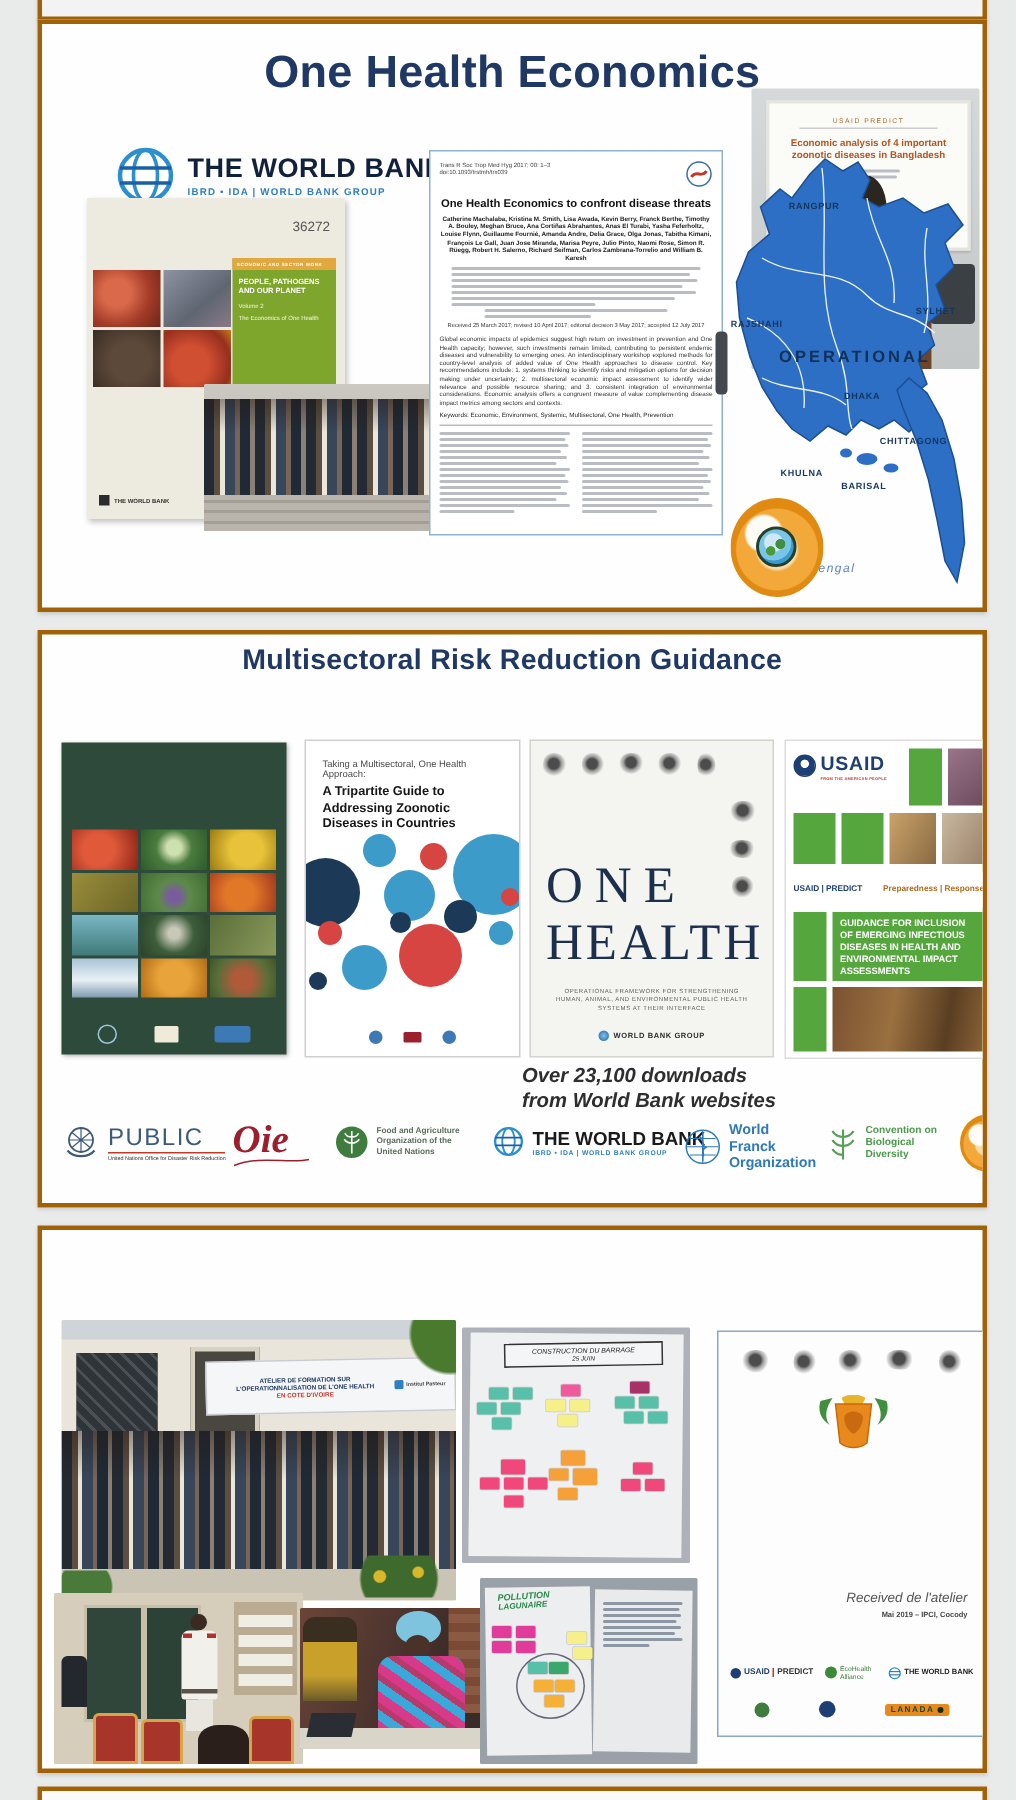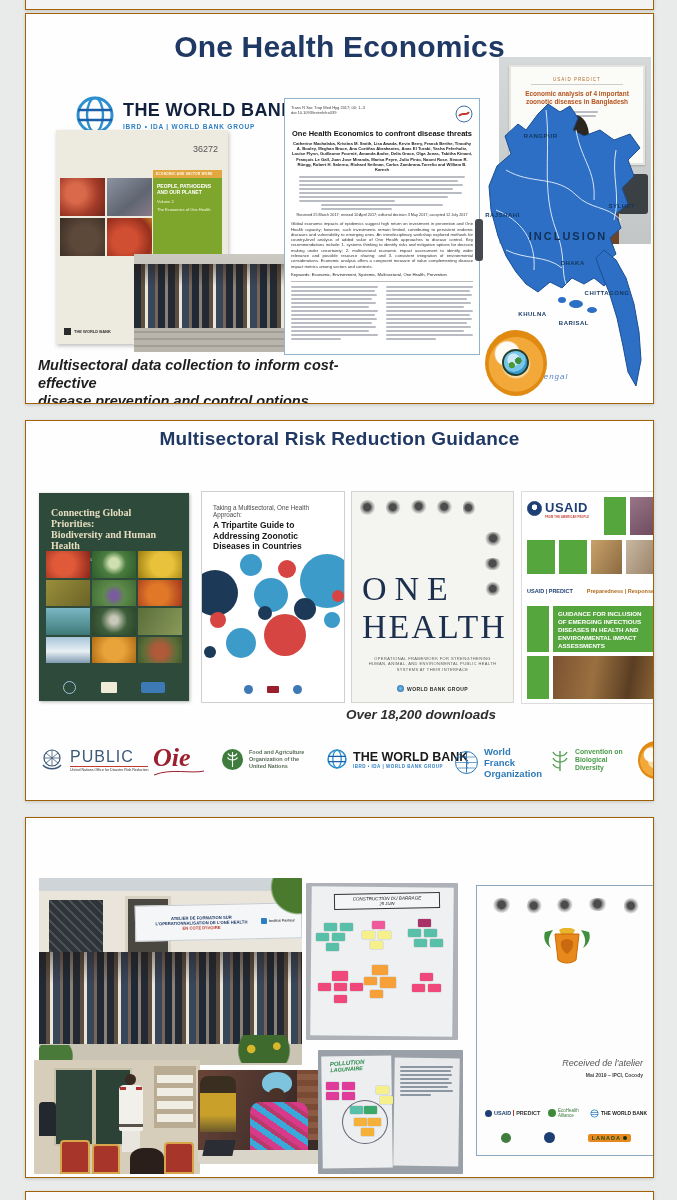--- a/index.html
+++ b/index.html
@@ -1,17 +1,17 @@
 <!DOCTYPE html>
 <html><head>
 <meta charset="utf-8">
 <style>
   html,body{margin:0;padding:0;background:#e9eaea;font-family:"Liberation Sans",sans-serif;}
   #canvas{position:relative;width:677px;height:1200px;overflow:hidden;background:#e9eaea;}
-  .slide{position:absolute;left:25px;width:627px;background:#fefefe;border:1px solid #a16207;
+  .slide{position:absolute;left:25px;width:627px;background:#fefefe;border:3px solid #a16207;
          box-shadow:0 1px 3px rgba(0,0,0,.16);overflow:hidden;}
   .abs{position:absolute;}
   .slide-title{position:absolute;left:0;right:0;text-align:center;color:#1f3864;font-weight:bold;letter-spacing:.2px;}
   .photo{position:absolute;overflow:hidden;border-radius:1px;}
   .crowd{background:repeating-linear-gradient(90deg,#232a33 0 7px,#5c4f42 7px 11px,#ece6da 11px 14px,
           #38465a 14px 21px,#77655a 21px 24px,#1f2a36 24px 31px,#8a8076 31px 34px);}
   .crowd::before{content:"";position:absolute;inset:0;background:linear-gradient(rgba(35,25,20,.45),rgba(0,0,0,0) 35%);}
   .fl{height:2px;background:#b9bdc3;margin-bottom:2px;border-radius:1px;}
   .fl.hand{background:#8d97a4;}
   .sn{position:absolute;width:13px;height:8px;border-radius:1px;box-shadow:0 0 0 .5px rgba(0,0,0,.15);}
@@ -67,24 +67,20 @@
         <i style="width:7px;height:7px;background:#2b2b2b;display:inline-block;"></i>
         <span style="font-size:4px;color:#333;font-weight:bold;">THE WORLD BANK</span>
       </div>
     </div>
 
     <div class="photo" style="left:108px;top:240px;width:202px;height:98px;background:linear-gradient(#ccc9c2,#b3b0a8 70%,#a5a29a);">
       <div class="abs crowd" style="left:0;right:0;top:10px;height:64px;"></div>
       <div class="abs" style="left:0;right:0;bottom:0;height:24px;background:repeating-linear-gradient(0deg,#b9b5ac 0 5px,#a39f96 5px 7px);"></div>
     </div>
 
-    <div class="abs" style="left:12px;top:342px;width:330px;font-size:14.5px;font-weight:bold;font-style:italic;color:#1e1e1e;line-height:18px;">
-      <div>Multisectoral data collection to inform cost-effective</div>
-      <div>disease prevention and control options</div>
-    </div>
 
     <div class="abs" style="left:258px;top:84px;width:196px;height:257px;background:#fff;border:1px solid #8fb3cd;padding:6px;box-sizing:border-box;">
       <div style="display:flex;justify-content:space-between;align-items:flex-start;">
         <div>
           <div style="font-size:4px;color:#444;">Trans R Soc Trop Med Hyg 2017; 00: 1–3</div>
           <div style="font-size:4px;color:#444;">doi:10.1093/trstmh/trx039</div>
         </div>
         <svg width="18" height="18" viewBox="0 0 18 18">
           <circle cx="9" cy="9" r="8" fill="#fff" stroke="#3a6ea8" stroke-width="1"></circle>
           <path d="M4,11 C7,6 11,12 14,7" stroke="#c0392b" stroke-width="2" fill="none"></path>
@@ -173,21 +169,21 @@
           <path d="M70,10 C75,50 65,90 80,130 C90,155 85,172 90,184"></path>
           <path d="M20,110 C45,120 60,140 58,170"></path>
           <path d="M100,30 C105,60 120,70 118,100"></path>
           <path d="M140,50 C135,75 145,95 138,120"></path>
           <path d="M30,150 C50,160 70,155 86,168"></path>
         </g>
       </svg>
       <span class="abs" style="left:26%;top:11%;font-size:6px;font-weight:bold;color:#14365f;letter-spacing:.5px;">RANGPUR</span>
       <span class="abs" style="left:5%;top:37%;font-size:6px;font-weight:bold;color:#14365f;letter-spacing:.5px;">RAJSHAHI</span>
       <span class="abs" style="left:72%;top:34%;font-size:6px;font-weight:bold;color:#14365f;letter-spacing:.5px;">SYLHET</span>
-      <span class="abs" style="left:0;right:0;top:43%;text-align:center;font-size:11px;font-weight:bold;color:#123058;letter-spacing:2px;">INCLUSION</span>
+      <span class="abs" style="left:0;right:0;top:43%;text-align:center;font-size:11px;font-weight:bold;color:#123058;letter-spacing:2px;">OPERATIONAL</span>
       <span class="abs" style="left:46%;top:53%;font-size:6px;font-weight:bold;color:#14365f;letter-spacing:.5px;">DHAKA</span>
       <span class="abs" style="left:23%;top:70%;font-size:6px;font-weight:bold;color:#14365f;letter-spacing:.5px;">KHULNA</span>
       <span class="abs" style="left:45%;top:73%;font-size:6px;font-weight:bold;color:#14365f;letter-spacing:.5px;">BARISAL</span>
       <span class="abs" style="left:59%;top:63%;font-size:6px;font-weight:bold;color:#14365f;letter-spacing:.5px;">CHITTAGONG</span>
       <span class="abs" style="left:16%;top:90%;font-size:8px;font-style:italic;color:#5b85c4;letter-spacing:1px;">Bay of Bengal</span>
     </div>
 
     <div class="abs" style="left:459px;top:316px;width:62px;height:66px;">
       <i class="abs" style="inset:0;border-radius:50%;
           background:radial-gradient(circle at 36% 36%, rgba(255,255,255,.95) 0 20%, rgba(255,255,255,0) 23%),
@@ -197,25 +193,20 @@
           background:radial-gradient(circle at 62% 42%, #3f8f3f 0 16%, rgba(0,0,0,0) 18%),
                      radial-gradient(circle at 34% 62%, #4a9a3a 0 14%, rgba(0,0,0,0) 16%),
                      radial-gradient(circle at 42% 38%, #cfe8f5 0 30%, #79c5e8 34% 60%, #3a9bd0 62% 100%);"></i>
     </div>
   </div>
 
   <div class="slide" style="top:420px;height:379px;">
     <div class="slide-title" style="top:7px;font-size:19px;">Multisectoral Risk Reduction Guidance</div>
 
     <div class="abs" style="left:13px;top:72px;width:150px;height:208px;background:#2d4a3a;box-shadow:1px 1px 3px rgba(0,0,0,.3);">
-      <div style="padding:14px 12px 0;">
-        <div class="serif" style="color:#e6ddc0;font-size:10px;font-weight:bold;">Connecting Global Priorities:</div>
-        <div class="serif" style="color:#e6ddc0;font-size:10px;font-weight:bold;">Biodiversity and Human Health</div>
-        <div class="serif" style="color:#cdc49f;font-size:5.5px;font-style:italic;margin-top:5px;">A State of Knowledge Review</div>
-      </div>
       <div class="abs" style="left:7px;right:7px;top:58px;height:112px;display:grid;grid-template-columns:repeat(3,1fr);grid-template-rows:repeat(4,1fr);gap:2px;">
         <i class="gt" style="background:radial-gradient(circle at 40% 50%,#e05a3a 0 35%,#8a2418);"></i>
         <i class="gt" style="background:radial-gradient(circle at 50% 45%,#cfe0b0 0 18%,#4a7c3f 45%,#2d5a2a);"></i>
         <i class="gt" style="background:radial-gradient(circle at 55% 50%,#e8c23a 0 40%,#9a7a10);"></i>
         <i class="gt" style="background:linear-gradient(130deg,#9a8d3a,#6b6428);"></i>
         <i class="gt" style="background:radial-gradient(circle at 50% 60%,#7a5aa0 0 12%,#5d8a4a 40%,#3f6a34);"></i>
         <i class="gt" style="background:radial-gradient(circle at 45% 55%,#e07828 0 35%,#a0341e);"></i>
         <i class="gt" style="background:linear-gradient(#7ab6c4,#3f7a78);"></i>
         <i class="gt" style="background:radial-gradient(circle at 50% 45%,#c8c8b8 0 14%,#3e5e3a 50%,#2a4228);"></i>
         <i class="gt" style="background:linear-gradient(120deg,#5a6e3a,#8a9a5a);"></i>
@@ -299,21 +290,22 @@
       </div>
       <i class="abs" style="left:5px;top:114px;width:22px;height:46px;background:#56a63e;"></i>
       <div class="abs" style="left:31px;right:5px;top:114px;height:46px;background:#56a63e;padding:4px 5px;box-sizing:border-box;">
         <div style="font-size:6.2px;font-weight:bold;color:#fff;line-height:8px;">GUIDANCE FOR INCLUSION OF EMERGING INFECTIOUS DISEASES IN HEALTH AND ENVIRONMENTAL IMPACT ASSESSMENTS</div>
       </div>
       <i class="abs" style="left:5px;top:164px;width:22px;height:43px;background:#56a63e;"></i>
       <i class="abs" style="left:31px;right:5px;top:164px;height:43px;display:block;background:linear-gradient(100deg,#7a5230,#9a7040 40%,#5a3e22 75%,#8a6236);"></i>
     </div>
 
     <div class="abs" style="left:320px;top:285px;width:230px;font-size:13.5px;font-weight:bold;font-style:italic;color:#2e2e2e;line-height:17px;">
-      <div>Over 18,200 downloads</div>
+      <div>Over 23,100 downloads</div>
+      <div>from World Bank websites</div>
     </div>
 
     <div class="logo-item" style="left:13px;top:326px;">
       <svg width="26" height="26" viewBox="0 0 26 26">
         <circle cx="13" cy="11" r="8" fill="none" stroke="#3c5a78" stroke-width="1.2"></circle>
         <path d="M5,11 H21 M13,3 V19 M7,6 L19,16 M19,6 L7,16" stroke="#3c5a78" stroke-width=".8"></path>
         <path d="M4,18 C8,23 18,23 22,18" stroke="#3c5a78" stroke-width="1.4" fill="none"></path>
       </svg>
       <div>
         <div style="font-size:16px;color:#3c5a78;letter-spacing:1px;">PUBLIC</div>

